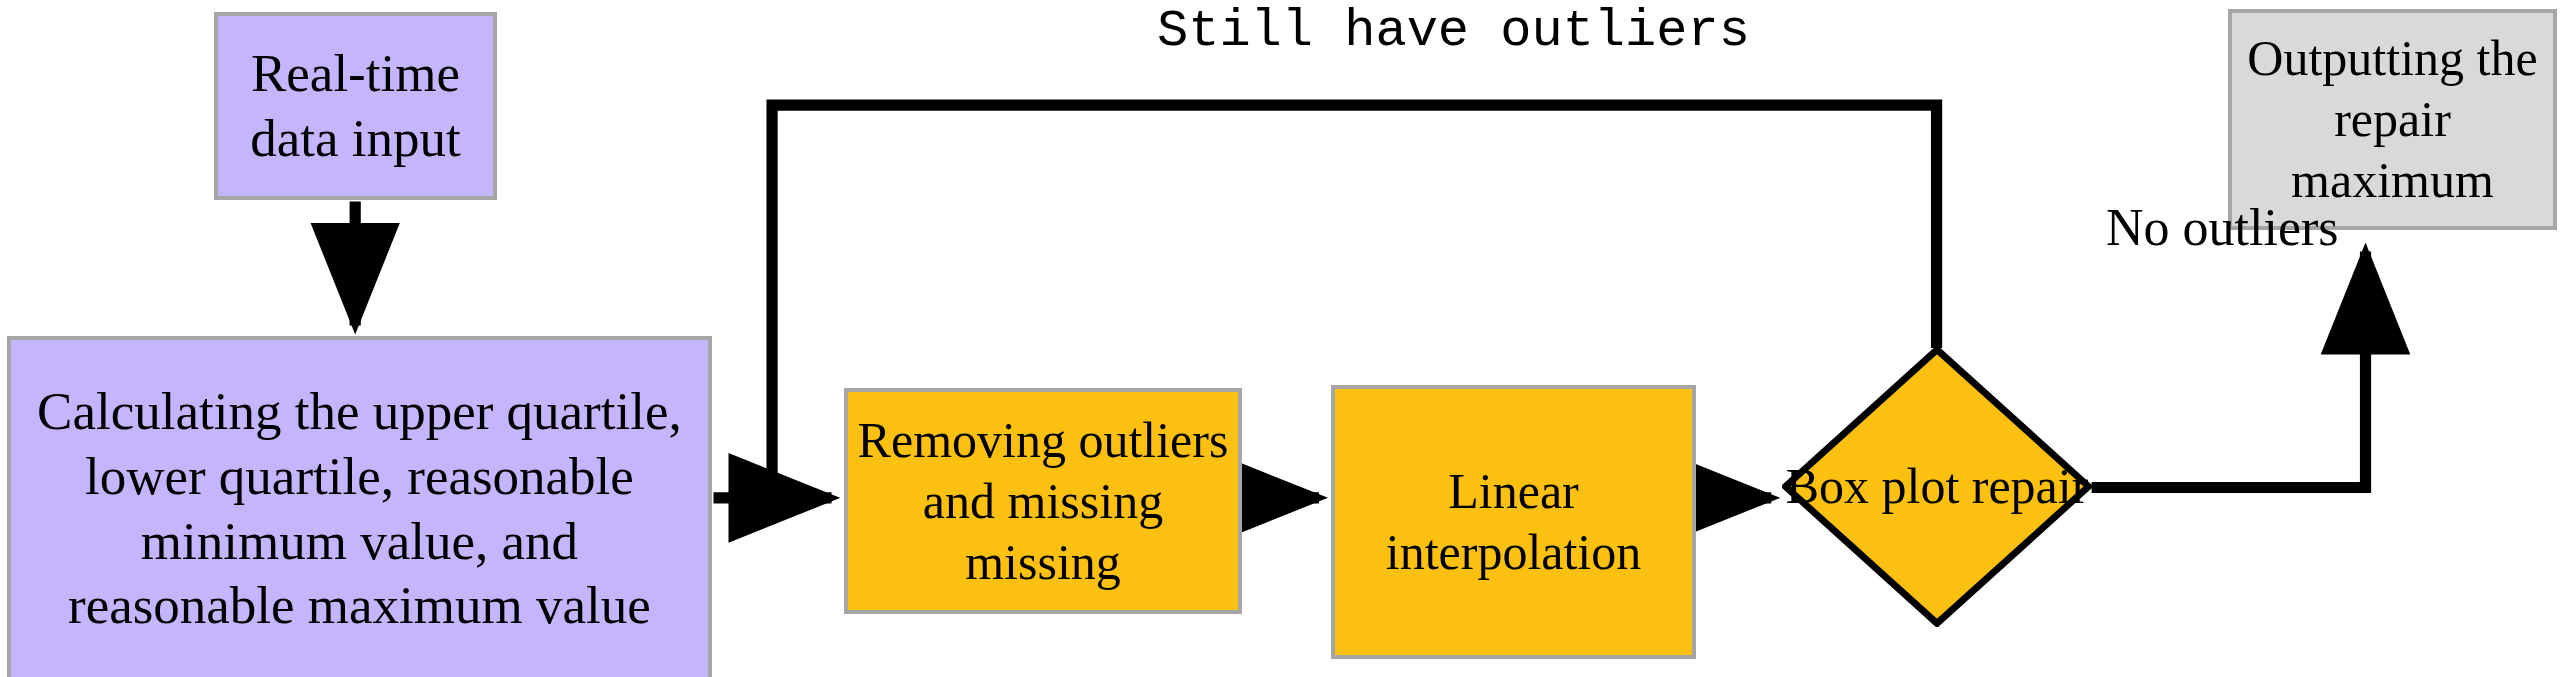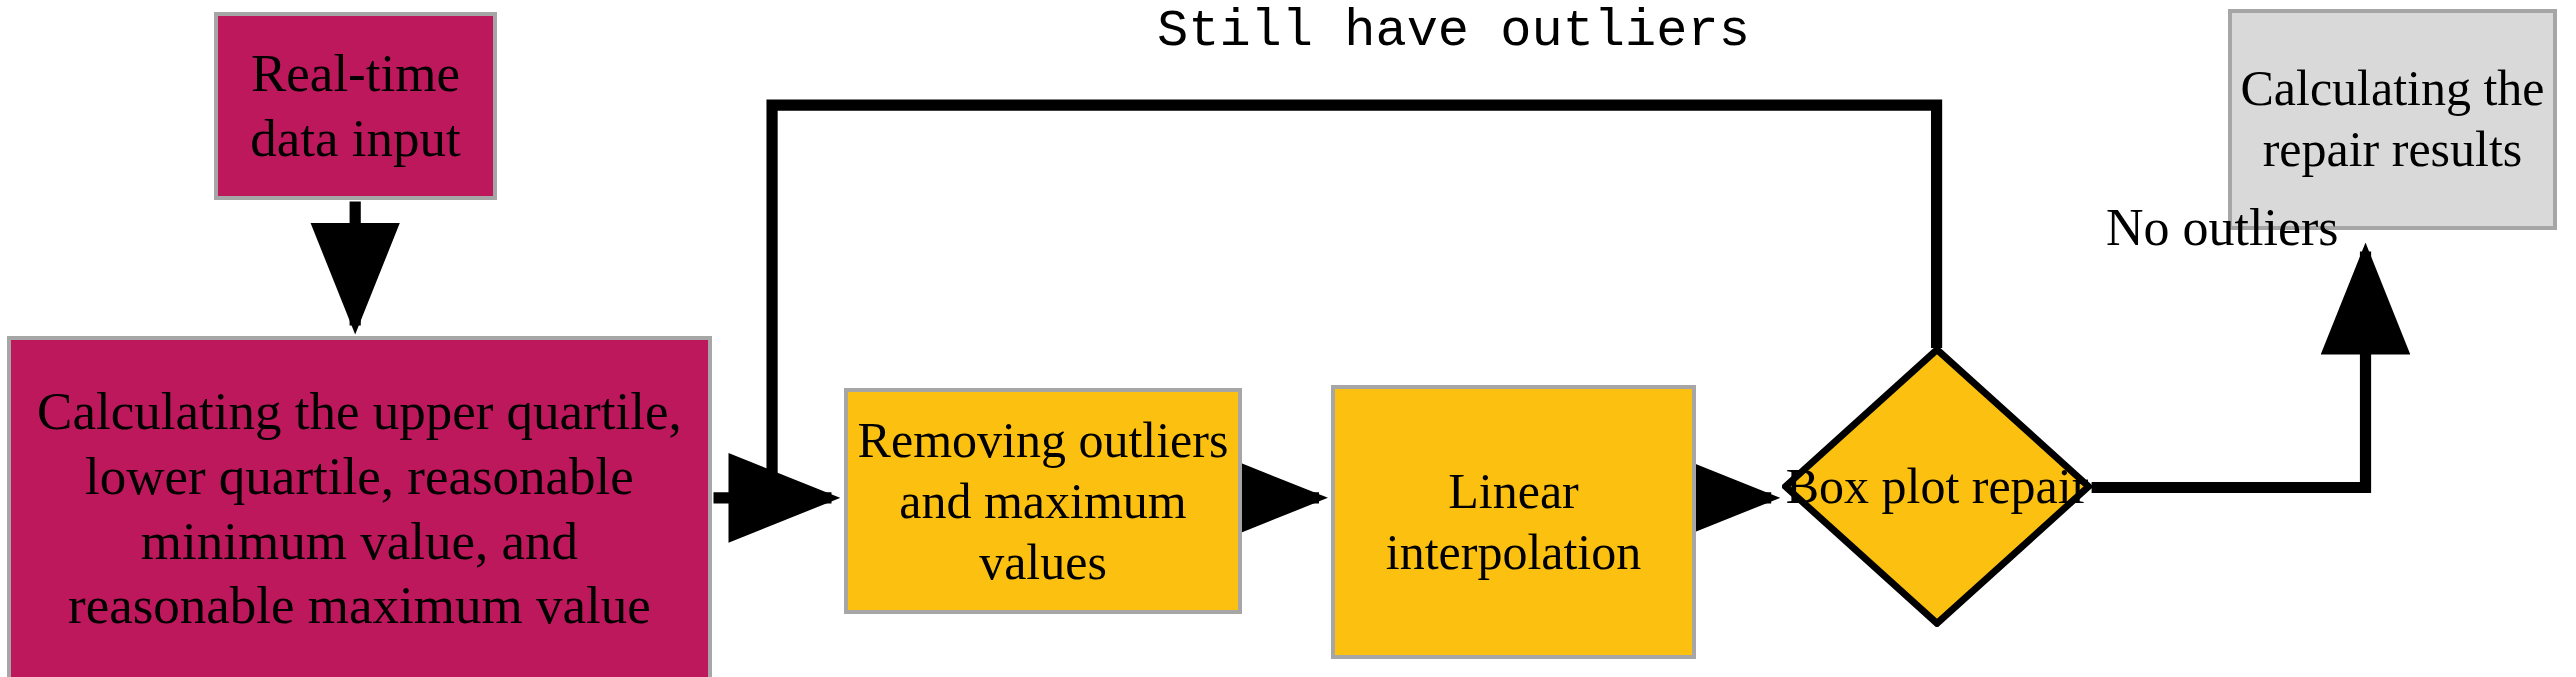--- a/index.html
+++ b/index.html
@@ -22,21 +22,21 @@
     display: flex;
     align-items: center;
     justify-content: center;
     text-align: center;
     color: #000000;
     line-height: 1.22;
   }
   .box {
     border: 4.3px solid #a6a6a6;
   }
-  .box-blue  { background: #be185d; }
+  .box-blue  { background: #c4b5fd; }
   .box-orange{ background: #fcc010; }
   .box-gray  { background: #d9d9d9; }
 
   
   #node-input {
     left: 214px; top: 12px;
     width: 283px; height: 188px;
     font-size: 53px;
   }
   
@@ -150,36 +150,36 @@
 
   <div class="node box box-blue" id="node-input">
     <span>Real-time<br>data input</span>
   </div>
 
   <div class="node box box-blue" id="node-calc">
     <span>Calculating the upper quartile, lower quartile, reasonable minimum value, and reasonable maximum value</span>
   </div>
 
   <div class="node box box-orange" id="node-remove">
-    <span>Removing outliers and maximum values</span>
+    <span>Removing outliers and missing missing</span>
   </div>
 
   <div class="node box box-orange" id="node-interp">
     <span>Linear interpolation</span>
   </div>
 
   <div id="node-decision">
     <svg width="310" height="281" viewBox="0 0 360 326" xmlns="http://www.w3.org/2000/svg">
       <polygon points="180,4 356,163 180,322 4,163" fill="#fcc010" stroke="#000000" stroke-width="8"></polygon>
     </svg>
     <div class="dlabel">Box plot repair</div>
   </div>
 
   <div class="node box box-gray" id="node-output">
-    <span>Calculating the repair results</span>
+    <span>Outputting the repair maximum</span>
   </div>
 
   <div class="edge-label" id="label-still">Still have outliers</div>
 
   <div class="edge-label" id="label-none">No outliers</div>
 
 </div>
 
 
 </body></html>

